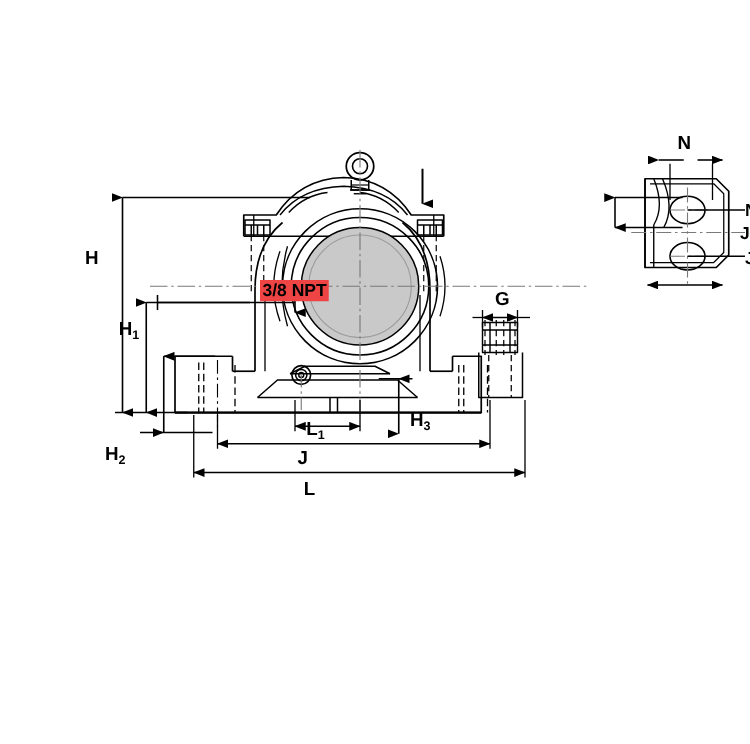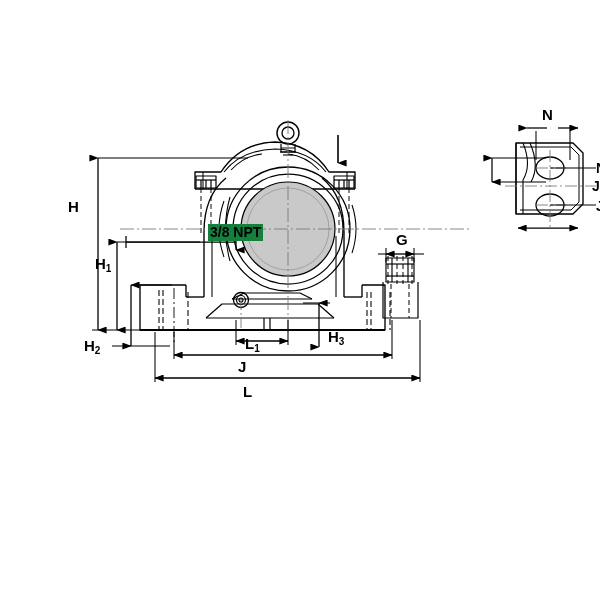--- a/index.html
+++ b/index.html
@@ -12,21 +12,21 @@
   #drawing{position:absolute;inset:0;width:600px;height:595px;}
   .dimlabel{
     position:absolute;
     font-family:"Liberation Sans", sans-serif;
     font-size:15px;font-weight:bold;color:#000;
     white-space:nowrap;line-height:1;
   }
   .dimlabel sub{font-size:10px;font-weight:bold;vertical-align:baseline;position:relative;top:3px;left:0px;}
   .porttag{
     position:absolute;
-    background:#15803d;
+    background:#ef4444;
     font-family:"Liberation Sans", sans-serif;
     font-size:14px;font-weight:bold;color:#000;
     padding:1px 2px;line-height:1.05;white-space:nowrap;
     z-index:6;
   }
   .edgelabel{
     position:absolute;
     font-family:"Liberation Sans", sans-serif;
     font-size:14px;font-weight:bold;color:#000;
     white-space:nowrap;line-height:1;overflow:hidden;
@@ -296,21 +296,21 @@
     <g stroke-width="1.25">
       <path d="M518,228 L578,228" marker-start="url(#arwL)" marker-end="url(#arwR)"></path>
     </g>
   </g>
 </svg>
 
 <div class="dimlabel" style="left:68px;top:199px;">H</div>
 
 <div class="dimlabel" style="left:95px;top:256px;"><span>H</span><sub>1</sub></div>
 
-<div class="dimlabel" style="left:84px;top:338px;"><span>H</span><sub>2</sub></div>
+<div class="dimlabel" style="left:84px;top:356px;"><span>H</span><sub>2</sub></div>
 
 <div class="dimlabel" style="left:328px;top:329px;"><span>H</span><sub>3</sub></div>
 
 <div class="dimlabel" style="left:245px;top:336px;text-align:center;"><span>L</span><sub>1</sub></div>
 
 <div class="dimlabel" style="left:238px;top:359px;">J</div>
 
 <div class="dimlabel" style="left:243px;top:384px;">L</div>
 
 <div class="dimlabel" style="left:396px;top:232px;">G</div>

